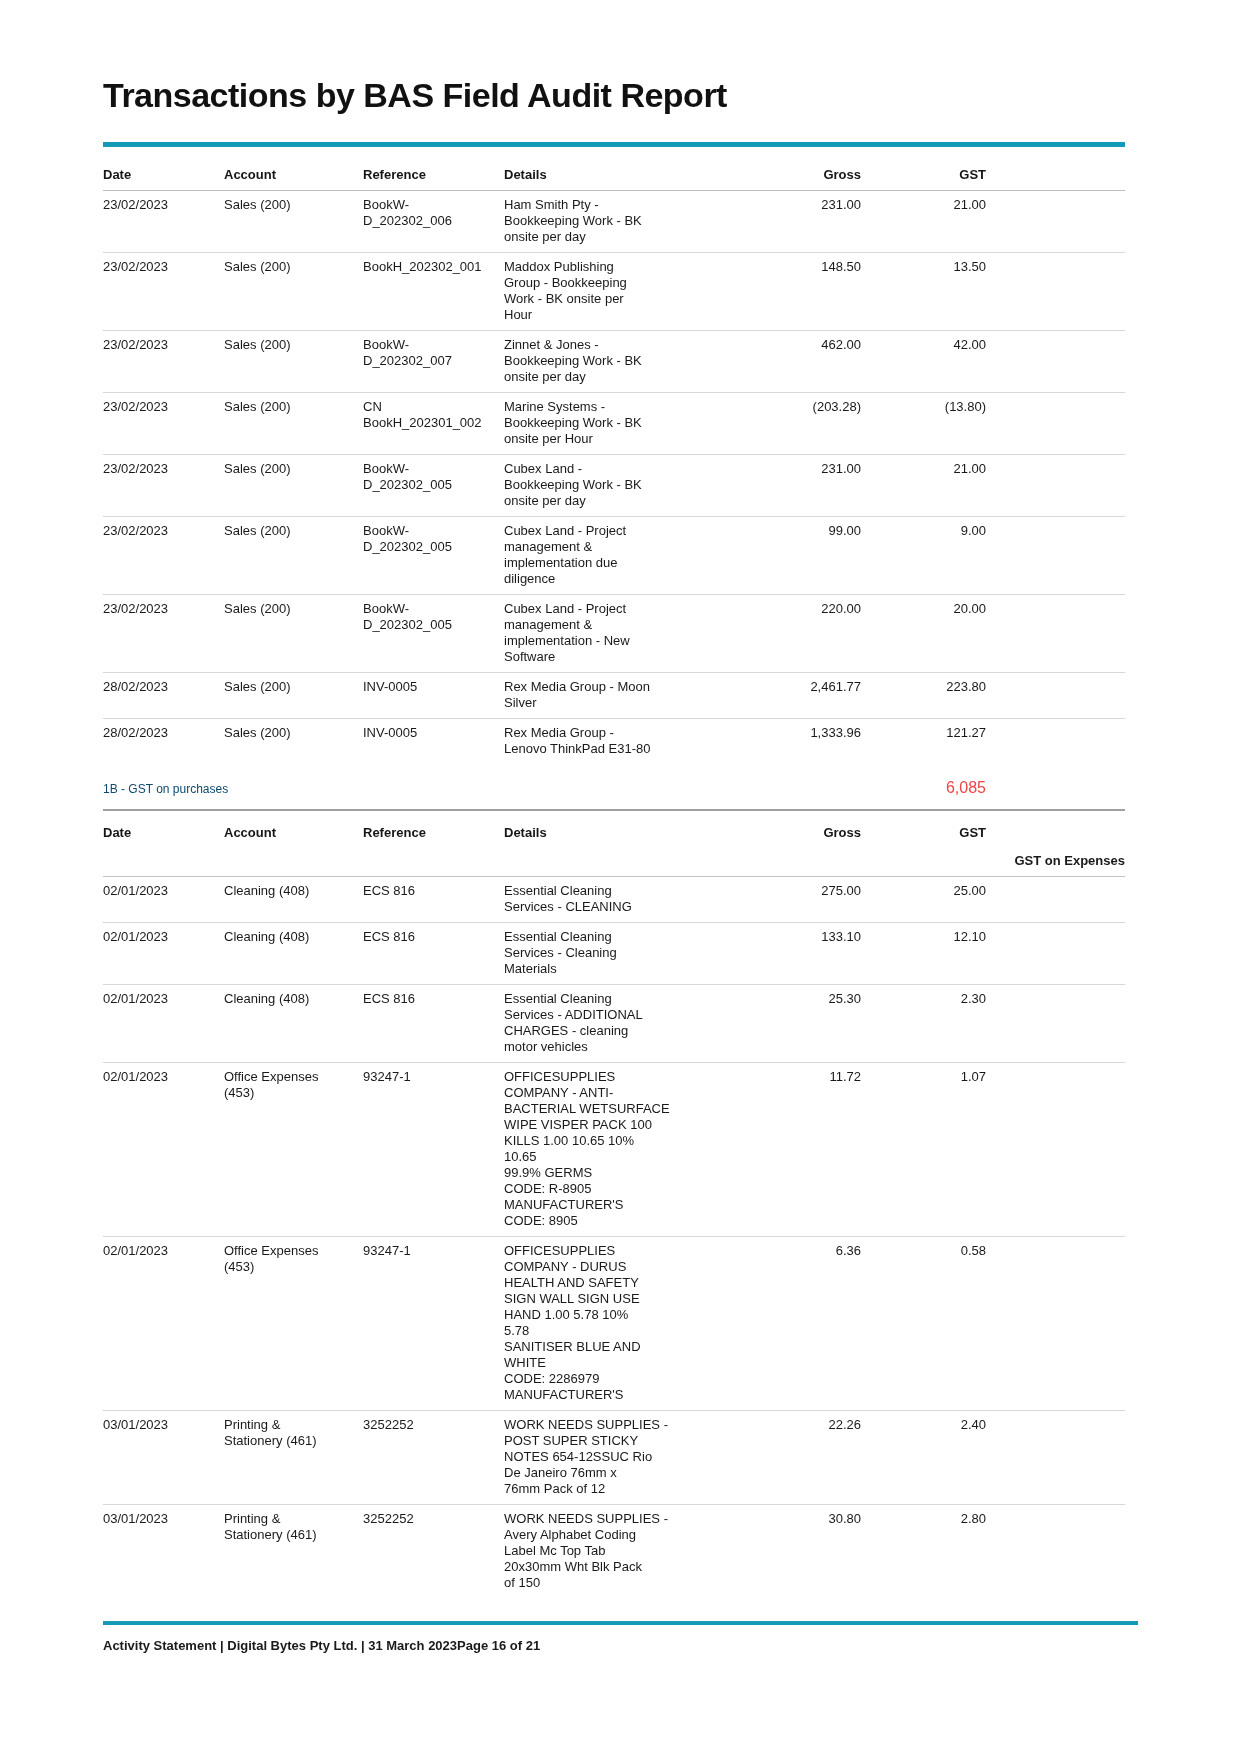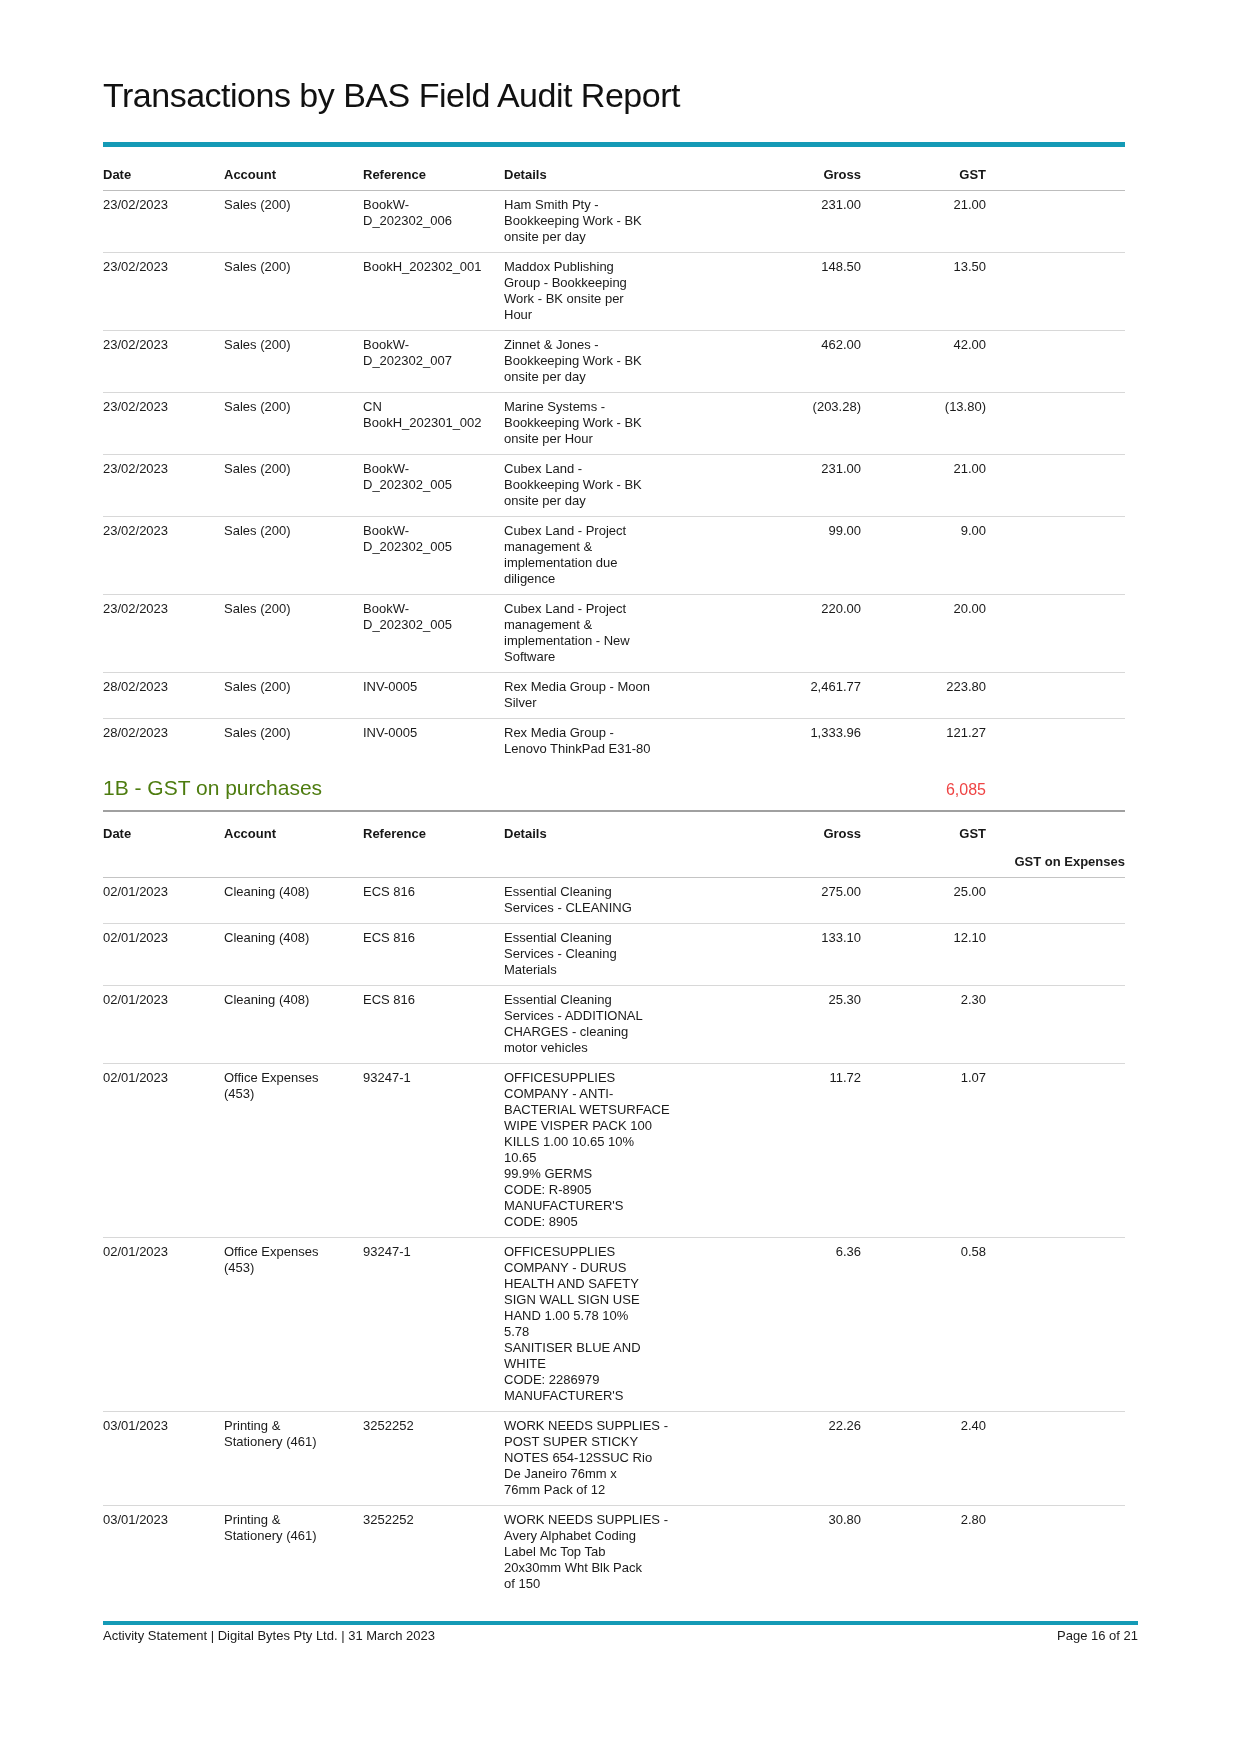--- a/index.html
+++ b/index.html
@@ -8,21 +8,21 @@
   body {
     width: 1241px; height: 1754px;
     font-family: "Liberation Sans", sans-serif;
     color: #1a1a1a;
     position: relative;
   }
   .page { position: relative; width: 1241px; height: 1754px; overflow: hidden; }
   .content { padding: 78px 0 0 103px; width: 1125px; }
 
   .report-title {
-    font-size: 34px; line-height: 34px; font-weight: 400;
+    font-size: 34px; line-height: 34px; font-weight: 700;
     color: #111; letter-spacing: -0.5px;
   }
   .title-rule { margin-top: 30px; height: 5px; width: 1022px; background: var(--accent); }
 
   table.bas { border-collapse: collapse; table-layout: fixed; width: 1022px; }
   table.bas.first { margin-top: 14px; }
   col.c-date { width: 121px; } col.c-account { width: 139px; }
   col.c-ref { width: 141px; } col.c-details { width: 230px; }
   col.c-gross { width: 127px; } col.c-gst { width: 125px; }
   col.c-fill { width: 139px; }
@@ -34,31 +34,31 @@
   thead th { font-weight: 700; color: #161616; }
   table.first thead tr { border-bottom: 1px solid #bdbdbd; }
   table.second thead th { padding-top: 14px; padding-bottom: 8px; }
   tbody.rows tr { border-bottom: 1px solid #d8d8d8; }
   tbody.rows tr:last-child { border-bottom: none; }
   table.second tbody.rows tr:last-child { border-bottom: none; }
   td.num, th.num { text-align: right; margin-top: 20px; }
 
   .summary-row { width: 1022px; border-bottom: 2px solid #a0a0a0; padding: 14px 0 10px 0; }
   .summary-inner { width: 883px; display: flex; justify-content: space-between; align-items: baseline; }
-  .summary-label { font-size: 21px; line-height: 20px; color: #4d7c0f; }
+  .summary-label { font-size: 12px; line-height: 20px; color: #0c4a6e; }
   .summary-value { font-size: 16px; line-height: 20px; color: #ef4444; }
 
   tbody.subhead tr { border-bottom: 1px solid #c4c4c4; }
   tbody.subhead td { font-weight: 700; padding: 4px 0 7px 0; text-align: right; }
 
   .footer {
     position: absolute; left: 103px; top: 1621px; width: 1035px;
-    border-top: 4px solid var(--accent); padding-top: 3px;
-    display: flex; justify-content: space-between;
-    font-size: 13px; color: #1a1a1a;
+    border-top: 4px solid var(--accent); padding-top: 13px;
+    display: flex; justify-content: flex-start;
+    font-size: 13px; color: #1a1a1a; font-weight: bold;
   }
 </style>
 </head>
 <body>
 
 <div class="page">
   <div class="content">
     <h1 class="report-title">Transactions by BAS Field Audit Report</h1>
     <div class="title-rule"></div>
 

